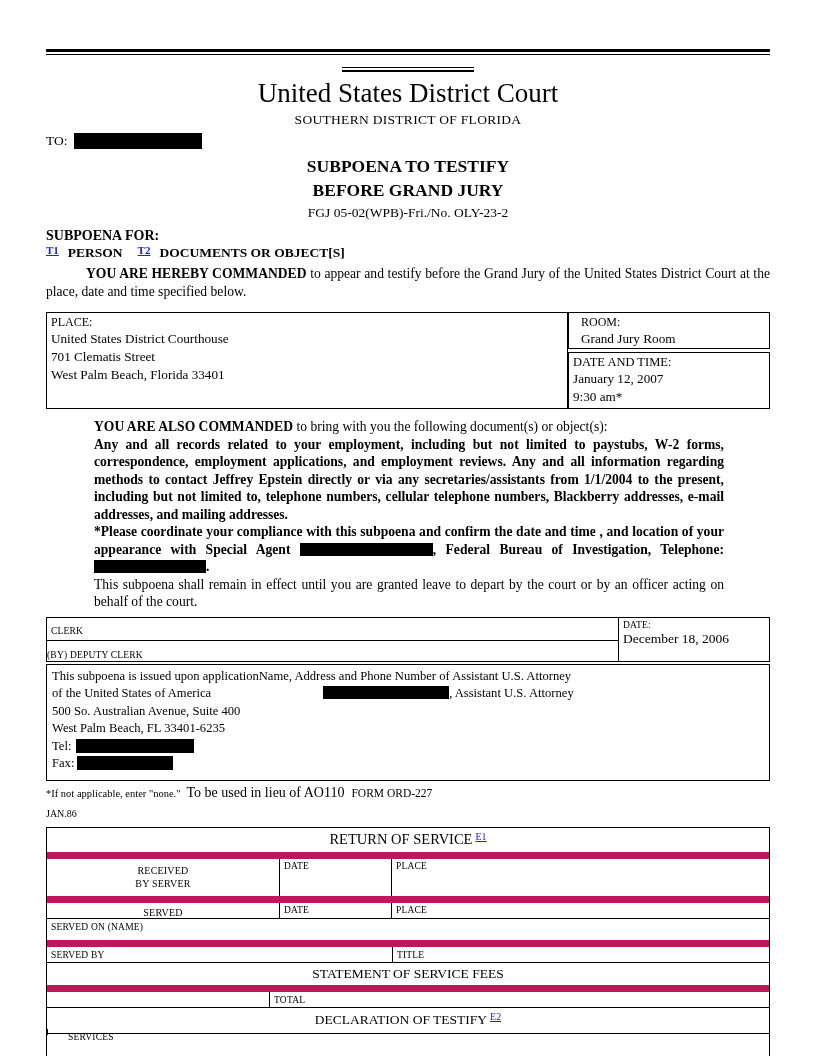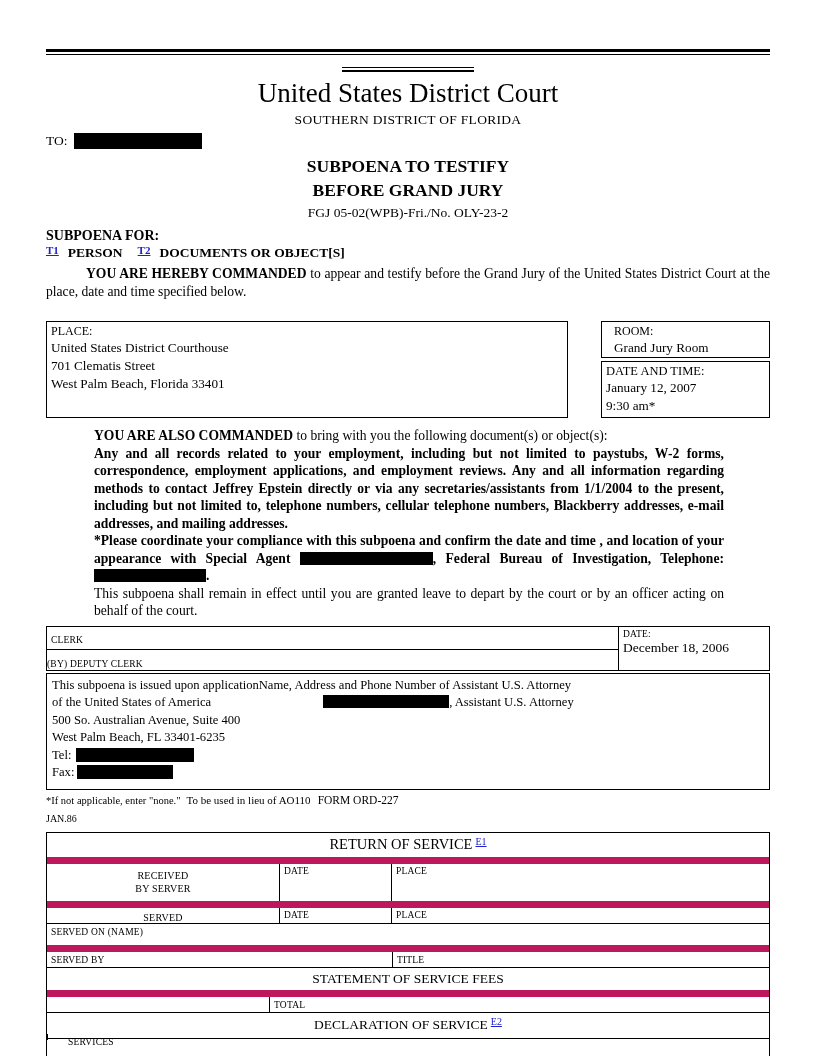--- a/index.html
+++ b/index.html
@@ -20,21 +20,21 @@
   .doc-title { margin-top:4px; text-align:center; font-weight:bold; font-size:17.5px; line-height:24px; }
   .case-number { margin-top:3px; text-align:center; font-size:13.5px; }
 
   .subpoena-for { margin-top:7px; font-weight:bold; font-size:14px; }
   .type-line { margin-top:1px; font-size:13.5px; font-weight:bold; }
   .note-link { color:#2121cc; font-size:11px; font-weight:bold; text-decoration:underline; position:relative; top:-3px; margin-right:9px; }
   .t2 { margin-left:15px; }
 
   .hereby { margin-top:4px; font-size:13.6px; line-height:18px; text-indent:40px; text-align:justify; }
 
-  .place-table { margin-top:20px; display:flex;gap:33px; }
+  .place-table { margin-top:11px; display:flex; }
   .place-cell { width:522px; border:1px solid #000; padding:2px 4px; }
   .cell-label { font-size:12px; line-height:15px; }
   .cell-text { font-size:13.2px; line-height:18px; }
   .right-col { flex:1; display:flex; flex-direction:column; gap:3px; }
   .room-cell { border:1px solid #000; padding:2px 12px; height:37px; }
   .dt-cell { border:1px solid #000; padding:2px 4px; flex:1; }
   .dt-cell .cell-label { font-size:12.5px; }
 
   .indent-block { margin:9px 46px 0 48px; }
   .also-line { font-size:13.6px; line-height:17.5px; text-align:justify; }
@@ -51,21 +51,21 @@
   .tiny-label { font-size:9.5px; letter-spacing:0.2px; }
   .date-value { font-size:13.5px; margin-top:1px; }
 
   .attorney-box { border:1px solid #000; margin-top:2px; padding:3px 5px 7px 5px; font-size:12.6px; line-height:17.5px; }
   .redact-ausa { width:126px; height:13px; margin-left:112px; vertical-align:-2px; }
   .redact-tel { width:118px; height:14px; margin-left:5px; vertical-align:-3px; }
   .redact-fax { width:96px; height:14px; margin-left:3px; vertical-align:-3px; }
 
   .footnote-line { margin-top:4px; display:flex; align-items:baseline; gap:6px; }
   .fn1 { font-size:10.5px; }
-  .fn2 { font-size:11px;font-family:Liberation Serif, serif; }
+  .fn2 { font-size:14px;font-family:Liberation Serif, serif; }
   .fn3 { font-size:11.5px; margin-left:1px; }
   .jan { margin-top:7px; font-size:10px; }
 
   .ros-table { margin-top:8px; border:1px solid #000; }
   .ros-header { text-align:center; font-size:14.5px; padding:3px 0 4px 0; }
   .sup-link { color:#2121cc; font-size:10px; text-decoration:underline; position:relative; top:-4px; margin-left:3px; }
   .ros-row { display:flex; border-top:7px solid #be185d; }
   .small-cap { font-size:9.5px; letter-spacing:0.2px; }
   .r1 { height:44px; }
   .c1 { width:232px; text-align:center; padding-top:5px; }
@@ -209,18 +209,18 @@
     <div class="ros-row r4">
       <div class="cA small-cap">SERVED BY</div>
       <div class="cB small-cap">TITLE</div>
     </div>
     <div class="ros-header2">STATEMENT OF SERVICE FEES</div>
     <div class="ros-row r5">
       <div class="f2 small-cap">SERVICES</div>
       <div class="f3 small-cap">TOTAL</div>
     </div>
     <div class="ros-header2 decl">
-      <span>DECLARATION OF SERVICE</span><a href="#" class="sup-link">E2</a>
+      <span>DECLARATION OF TESTIFY</span><a href="#" class="sup-link">E2</a>
     </div>
     <div class="ros-empty"></div>
   </div>
 
 </div>
 
 </body></html>

